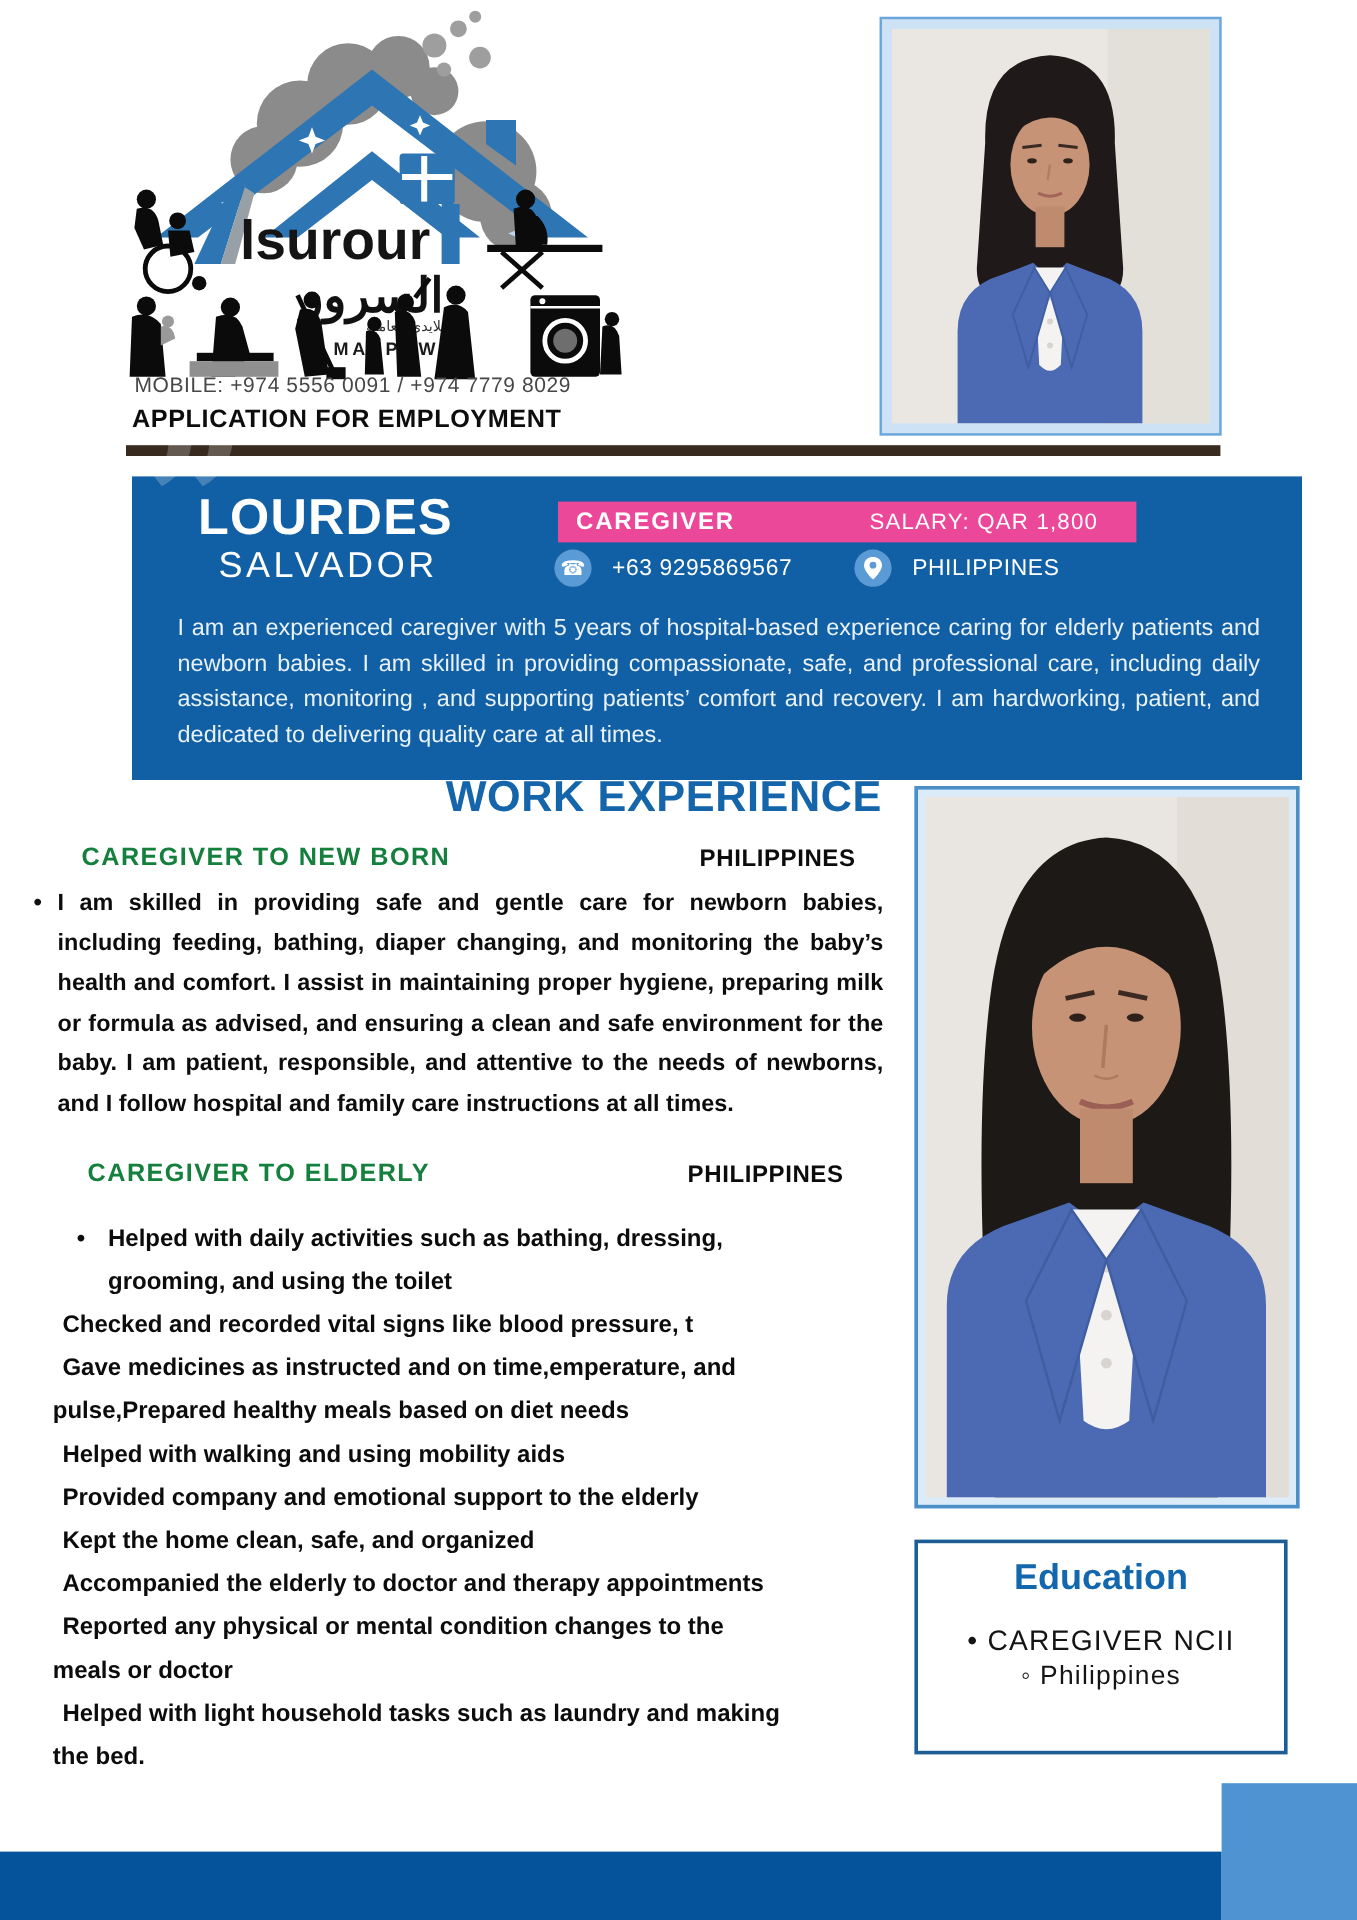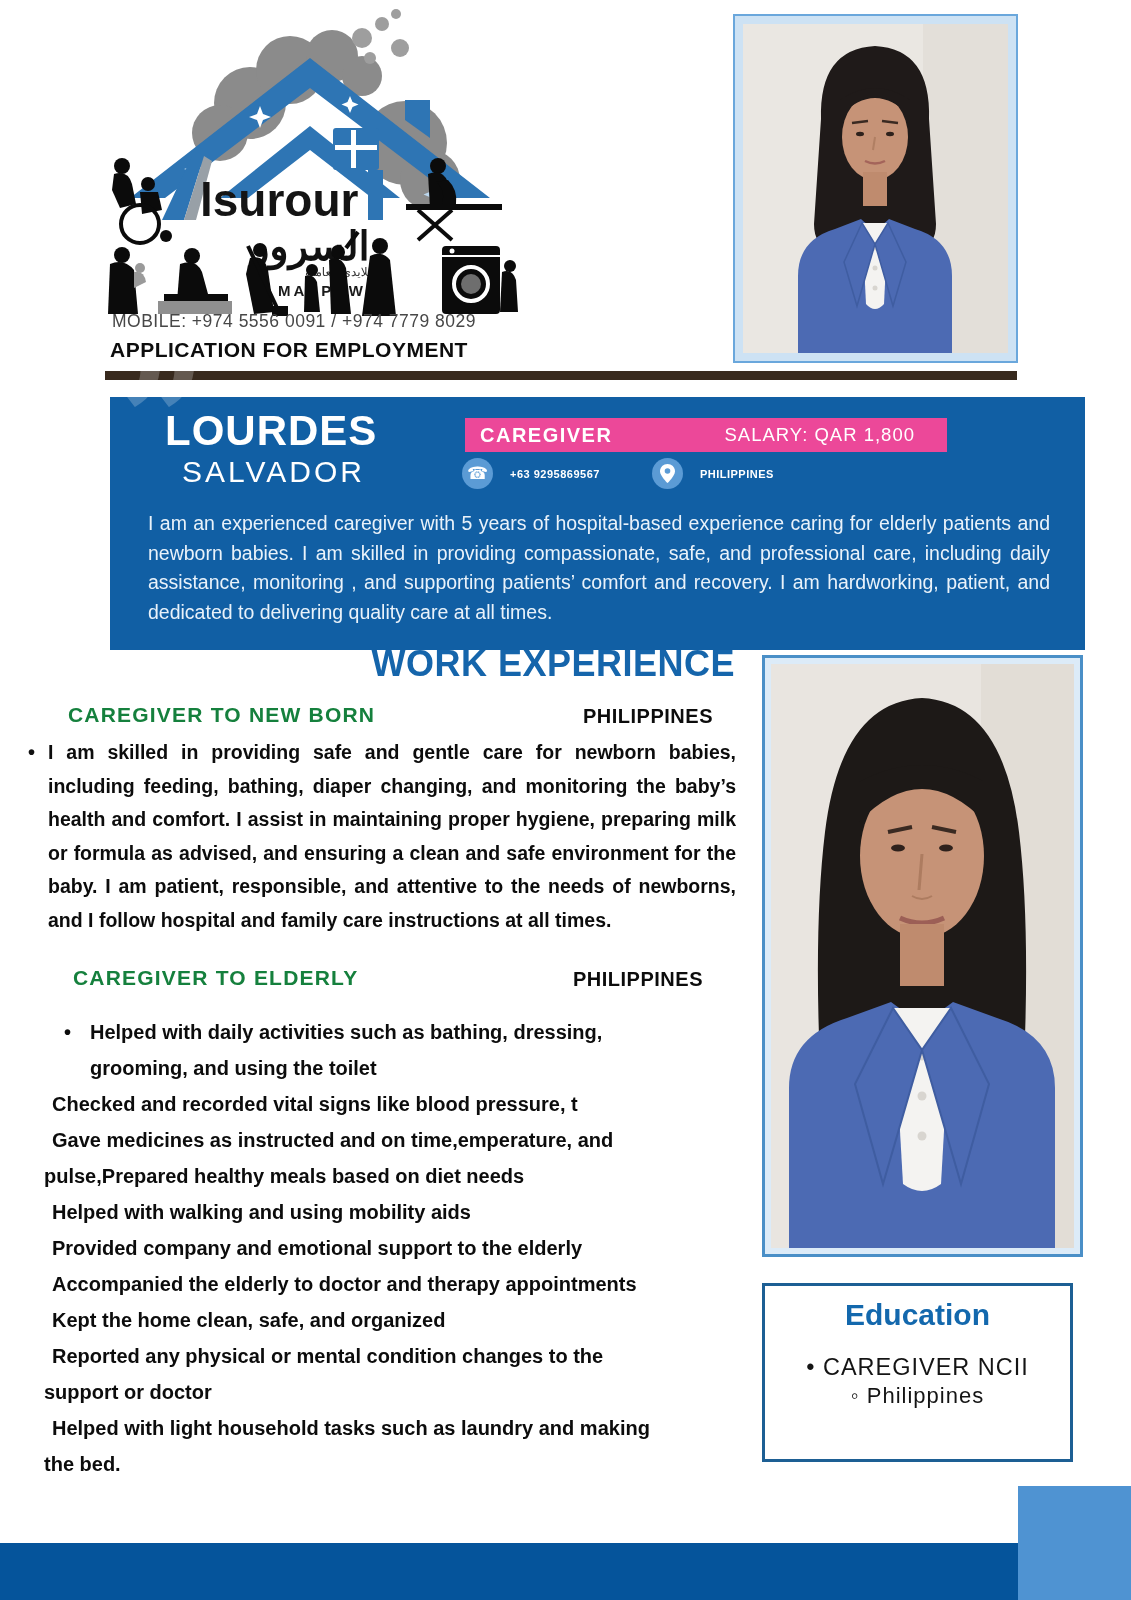--- a/index.html
+++ b/index.html
@@ -28,21 +28,21 @@
   .first-name{font-size:42px;font-weight:900;letter-spacing:1px;line-height:44px;}
   .last-name{font-size:30px;font-weight:400;letter-spacing:3px;line-height:37px;margin-left:17px;}
   .chip{position:absolute;left:355px;top:21px;width:482px;height:34px;background:#ec4899;
     display:flex;align-items:center;color:#fff;}
   .chip .position{font-size:20px;font-weight:800;letter-spacing:1.5px;padding-left:15px;}
   .chip .salary{font-size:18.5px;font-weight:500;letter-spacing:1px;margin-left:auto;padding-right:32px;}
   .contact-row{position:absolute;left:352px;top:61px;display:flex;align-items:center;color:#fff;}
   .icon-circle{width:31px;height:31px;border-radius:50%;background:#5b9bd5;display:flex;
     align-items:center;justify-content:center;flex:0 0 auto;}
   .phone-glyph{font-size:17px;color:#fff;line-height:1;}
-  .contact-row .ctext{font-size:11px;letter-spacing:.5px;margin-left:17px;font-weight:bold;}
+  .contact-row .ctext{font-size:19px;letter-spacing:.5px;margin-left:17px;}
   .contact-row .gap{width:52px;}
   .summary{position:absolute;left:38px;top:112px;width:902px;color:#e9f2fa;font-size:19.5px;
     line-height:29.5px;text-align:justify;font-weight:400;}
   
   .we-title{position:absolute;left:30px;top:643px;width:705px;text-align:right;
     font-size:36px;font-weight:800;color:#1565ab;letter-spacing:.5px;}
   .job-title{position:absolute;font-size:21px;font-weight:800;letter-spacing:1.2px;color:#15803d;white-space:nowrap;}
   .job-loc{position:absolute;font-size:20px;font-weight:800;letter-spacing:.5px;color:#0c0c0c;white-space:nowrap;}
   .job1-title{left:68px;top:703px;}
   .job1-loc{left:583px;top:705px;}
@@ -247,24 +247,24 @@
 <div class="elderly">
   <div class="first">
     <span class="bullet">•</span>
     <span class="btext">Helped with daily activities such as bathing, dressing, grooming, and using the toilet</span>
   </div>
   <div class="line">Checked and recorded vital signs like blood pressure, t</div>
   <div class="line">Gave medicines as instructed and on time,emperature, and</div>
   <div class="line flush">pulse,Prepared healthy meals based on diet needs</div>
   <div class="line">Helped with walking and using mobility aids</div>
   <div class="line">Provided company and emotional support to the elderly</div>
+  <div class="line">Kept the home clean, safe, and organized</div>
   <div class="line">Accompanied the elderly to doctor and therapy appointments</div>
-  <div class="line">Kept the home clean, safe, and organized</div>
   <div class="line">Reported any physical or mental condition changes to the</div>
-  <div class="line flush">support or doctor</div>
+  <div class="line flush">meals or doctor</div>
   <div class="line">Helped with light household tasks such as laundry and making</div>
   <div class="line flush">the bed.</div>
 </div>
 
 <div class="photo2">
   <svg width="303" height="584" viewBox="0 0 303 584">
     <rect width="303" height="584" fill="#e9e5e0"></rect>
     <rect x="210" y="0" width="93" height="584" fill="#e2ddd6"></rect>
     <path d="M58 540 Q38 300 54 168 Q70 38 151 34 Q232 38 248 168 Q264 300 244 540 L244 584 L58 584 Z" fill="#1d1917"></path>
     <ellipse cx="151" cy="192" rx="62" ry="82" fill="#c69377"></ellipse>

